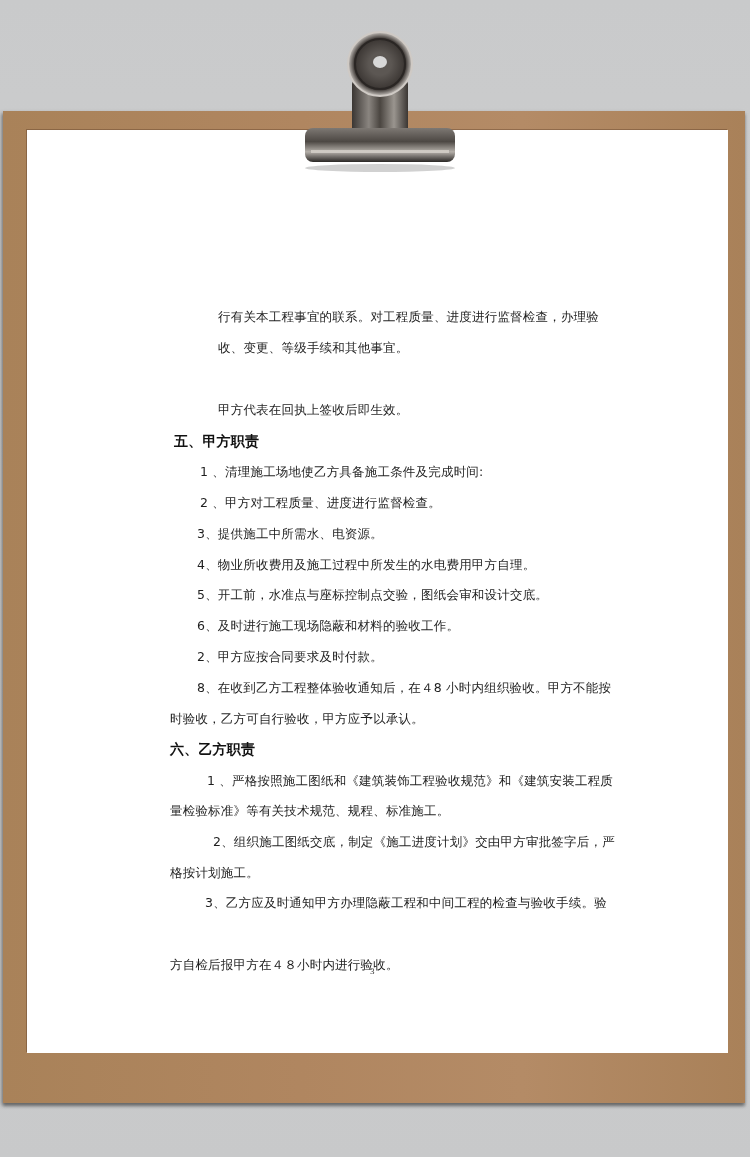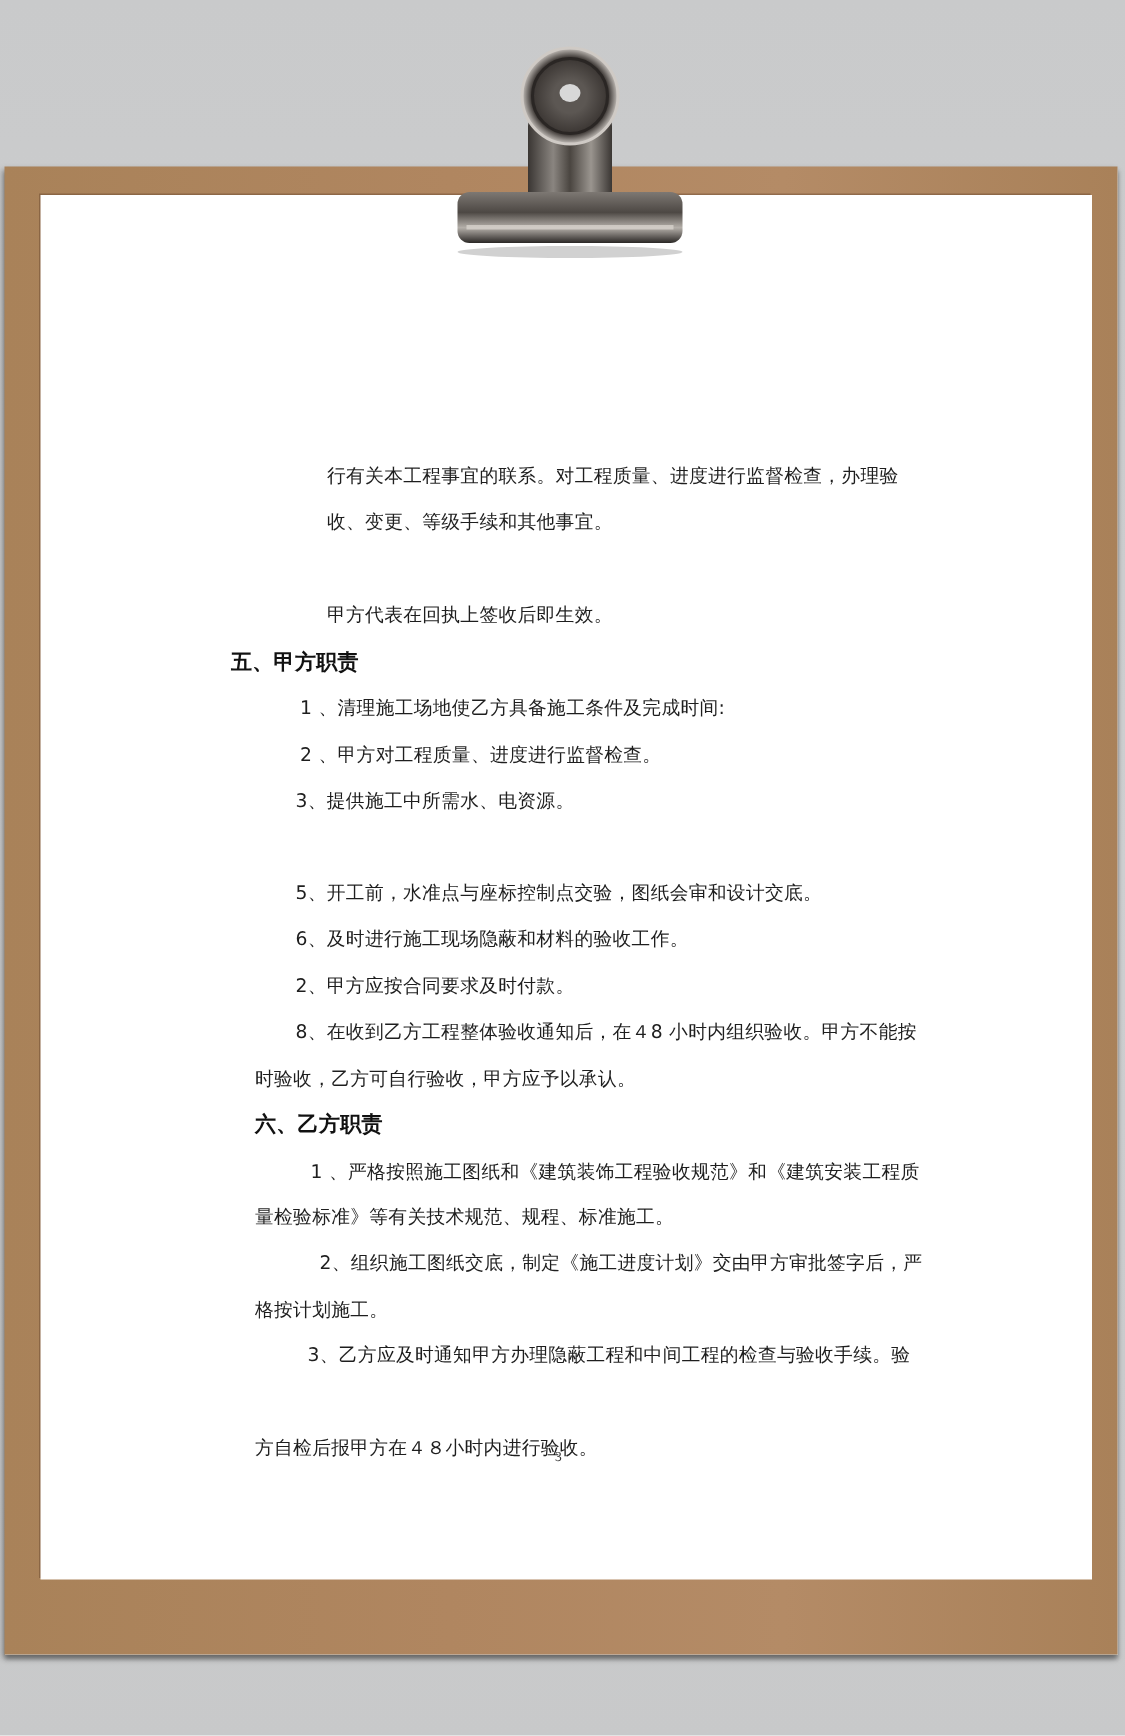--- a/index.html
+++ b/index.html
@@ -28,24 +28,25 @@
 </style>
 </head>
 <body>
 
 <div class="board"></div>
 <div class="paper">
   <div class="content" id="content">
       <div class="line " style="left: 191px; top: 136px;">行有关本工程事宜的联系。对工程质量、进度进行监督检查，办理验</div>
       <div class="line " style="left: 191px; top: 167px;">收、变更、等级手续和其他事宜。</div>
       <div class="line " style="left: 191px; top: 229px;">甲方代表在回执上签收后即生效。</div>
-      <div class="line heading" style="left: 127px; top: 260px;">五、甲方职责</div>
+      <div class="line heading" style="left: 147px; top: 260px;">五、甲方职责</div>
       <div class="line " style="left: 173px; top: 291px;">1 、清理施工场地使乙方具备施工条件及完成时间:</div>
       <div class="line " style="left: 173px; top: 322px;">2 、甲方对工程质量、进度进行监督检查。</div>
       <div class="line " style="left: 170px; top: 353px;">3、提供施工中所需水、电资源。</div>
+      <div class="line " style="left: 170px; top: 384px;">4、物业所收费用及施工过程中所发生的水电费用甲方自理。</div>
       <div class="line " style="left: 170px; top: 414px;">5、开工前，水准点与座标控制点交验，图纸会审和设计交底。</div>
       <div class="line " style="left: 170px; top: 445px;">6、及时进行施工现场隐蔽和材料的验收工作。</div>
       <div class="line " style="left: 170px; top: 476px;">2、甲方应按合同要求及时付款。</div>
       <div class="line " style="left: 170px; top: 507px;">8、在收到乙方工程整体验收通知后，在４8 小时内组织验收。甲方不能按</div>
       <div class="line " style="left: 143px; top: 538px;">时验收，乙方可自行验收，甲方应予以承认。</div>
       <div class="line heading" style="left: 143px; top: 568px;">六、乙方职责</div>
       <div class="line " style="left: 180px; top: 600px;">1 、严格按照施工图纸和《建筑装饰工程验收规范》和《建筑安装工程质</div>
       <div class="line " style="left: 143px; top: 630px;">量检验标准》等有关技术规范、规程、标准施工。</div>
       <div class="line " style="left: 186px; top: 661px;">2、组织施工图纸交底，制定《施工进度计划》交由甲方审批签字后，严</div>
       <div class="line " style="left: 143px; top: 692px;">格按计划施工。</div>

